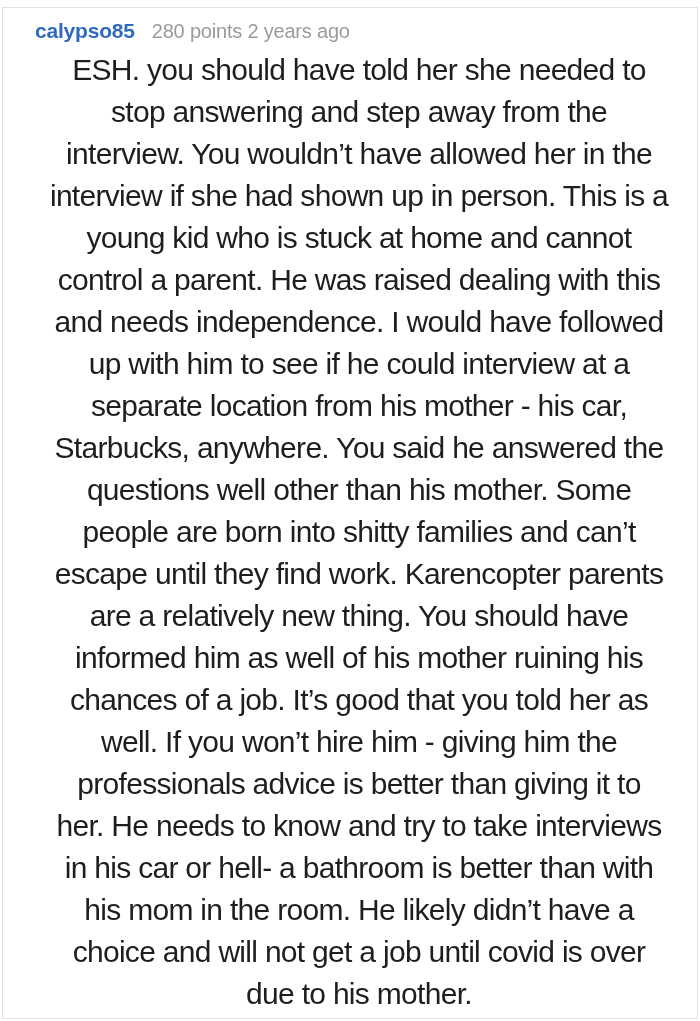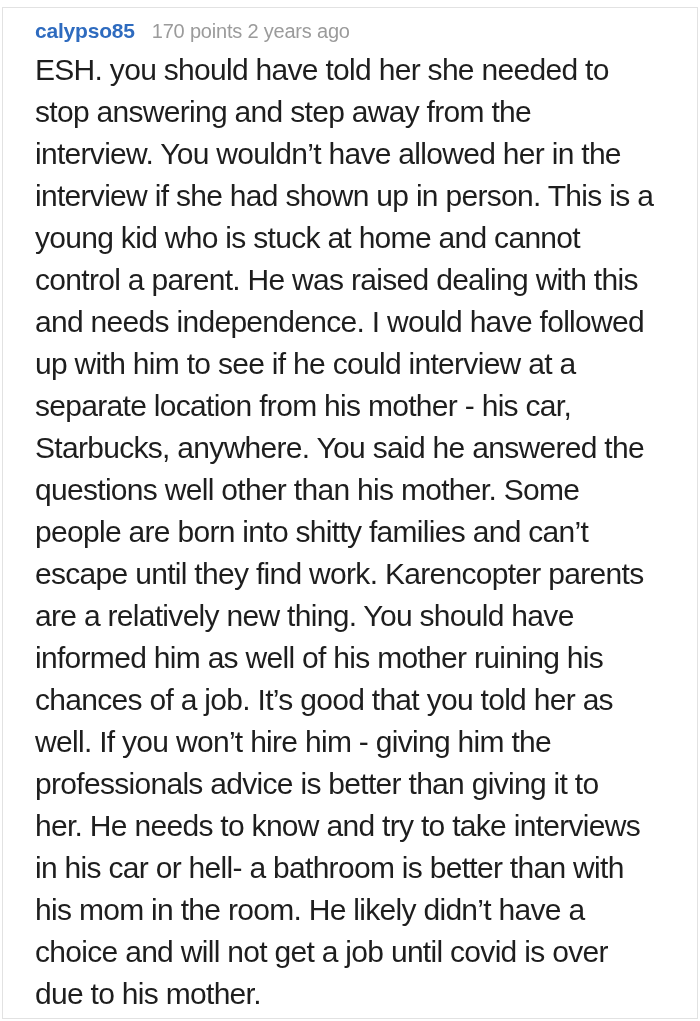--- a/index.html
+++ b/index.html
@@ -46,29 +46,30 @@
     letter-spacing: -0.2px;
   }
   .comment-body {
     margin-top: 6px;
     font-size: 30px;
     font-stretch: condensed;
     line-height: 42px;
     letter-spacing: -0.7px;
     color: #1e1e1e;
     white-space: pre;
+    text-align: center;
   }
 </style>
 </head>
 <body>
 
 <div class="comment-card">
   <div class="comment-header">
     <a class="username">calypso85</a>
-    <span class="meta">170 points 2 years ago</span>
+    <span class="meta">280 points 2 years ago</span>
   </div>
   <div class="comment-body">ESH. you should have told her she needed to
 stop answering and step away from the
 interview. You wouldn’t have allowed her in the
 interview if she had shown up in person. This is a
 young kid who is stuck at home and cannot
 control a parent. He was raised dealing with this
 and needs independence. I would have followed
 up with him to see if he could interview at a
 separate location from his mother - his car,

